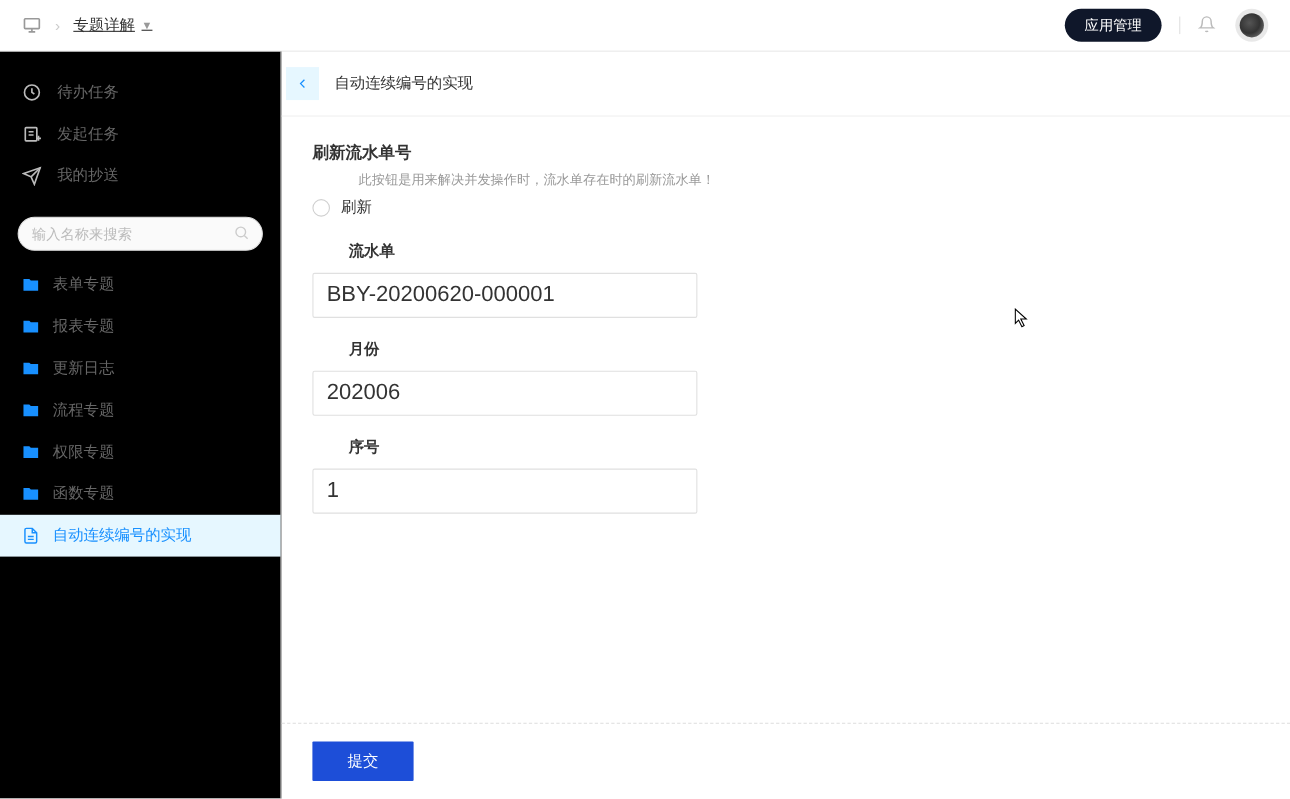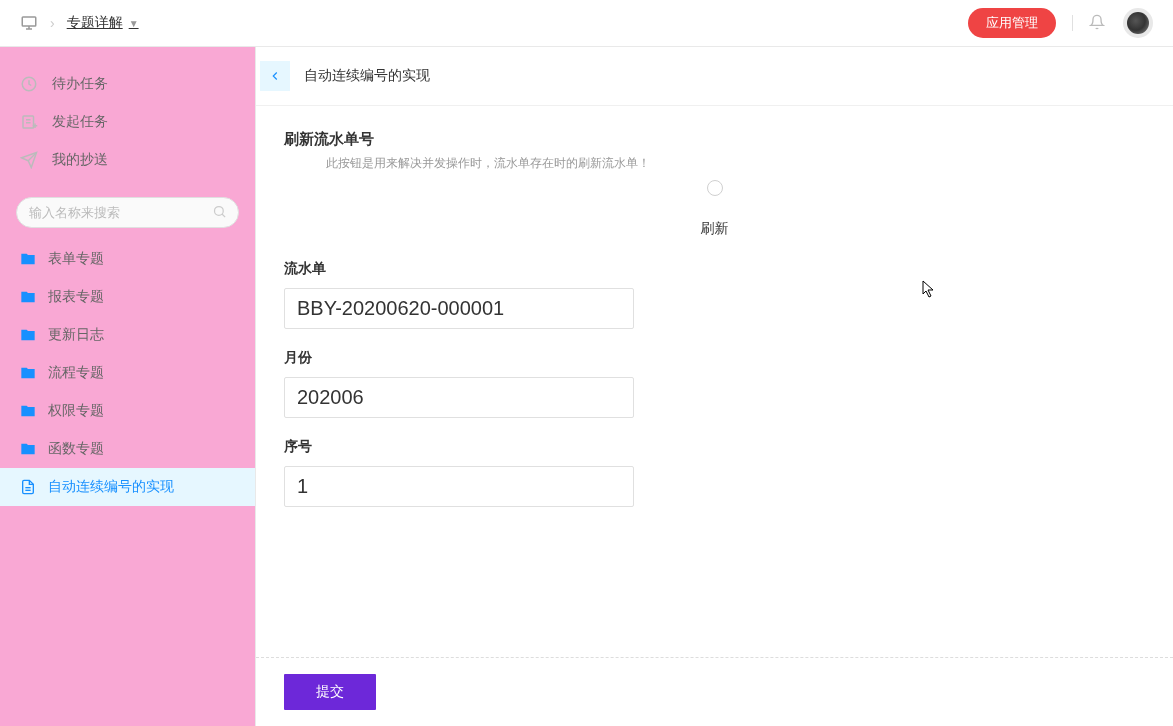--- a/index.html
+++ b/index.html
@@ -51,21 +51,21 @@
     .caret-down {
       font-size: 10px;
       color: #999;
     }
     .header-right {
       display: flex;
       align-items: center;
       gap: 16px;
     }
     .app-manage-btn {
-      background: #ef4444;
+      background: #0f172a;
       color: #fff;
       border: none;
       padding: 6px 18px;
       border-radius: 15px;
       font-size: 13px;
       cursor: pointer;
     }
     .header-divider {
       width: 1px;
       height: 16px;
@@ -95,21 +95,21 @@
       background: radial-gradient(circle at 40% 40%, #555 0%, #333 50%, #888 100%);
     }
     .main-container {
       display: flex;
       height: calc(100% - 47px);
     }
     .sidebar {
       width: 256px;
       border-right: 1px solid #e9e9e9;
       padding-top: 18px;
-      background: #f9a8d4;
+      background: #000000;
     }
     .nav-item {
       display: flex;
       align-items: center;
       gap: 14px;
       padding: 10px 20px;
       color: #666;
       cursor: pointer;
     }
     .nav-icon {
@@ -211,56 +211,56 @@
     }
     .hint-text {
       font-size: 12px;
       color: #999;
       margin-bottom: 8px;
       margin-left: 42px;
     }
     .radio-wrap {
       display: flex;
       align-items: center;
-      gap: 24px;
-      flex-direction: column;
+      gap: 10px;
     }
     .radio-circle {
       width: 16px;
       height: 16px;
       border: 1px solid #d0d0d0;
       border-radius: 50%;
       display: inline-block;
     }
     .radio-label {
       font-size: 14px;
       color: #333;
     }
     .field-label {
       font-weight: 600;
       font-size: 14px;
       color: #333;
       margin-bottom: 10px;
       margin-top: 20px;
+      margin-left: 33px;
     }
     .text-input {
       width: 350px;
       padding: 8px 12px;
       border: 1px solid #e0e0e0;
       border-radius: 2px;
       font-size: 20px;
       color: #333;
       outline: none;
     }
     .footer {
       border-top: 1px dashed #ddd;
       padding: 16px 28px;
     }
     .submit-btn {
-      background: #6d28d9;
+      background: #1d4ed8;
       color: #fff;
       border: none;
       padding: 9px 32px;
       font-size: 14px;
       cursor: pointer;
       border-radius: 1px;
     }
     .cursor-pointer {
       position: absolute;
       left: 666px;

